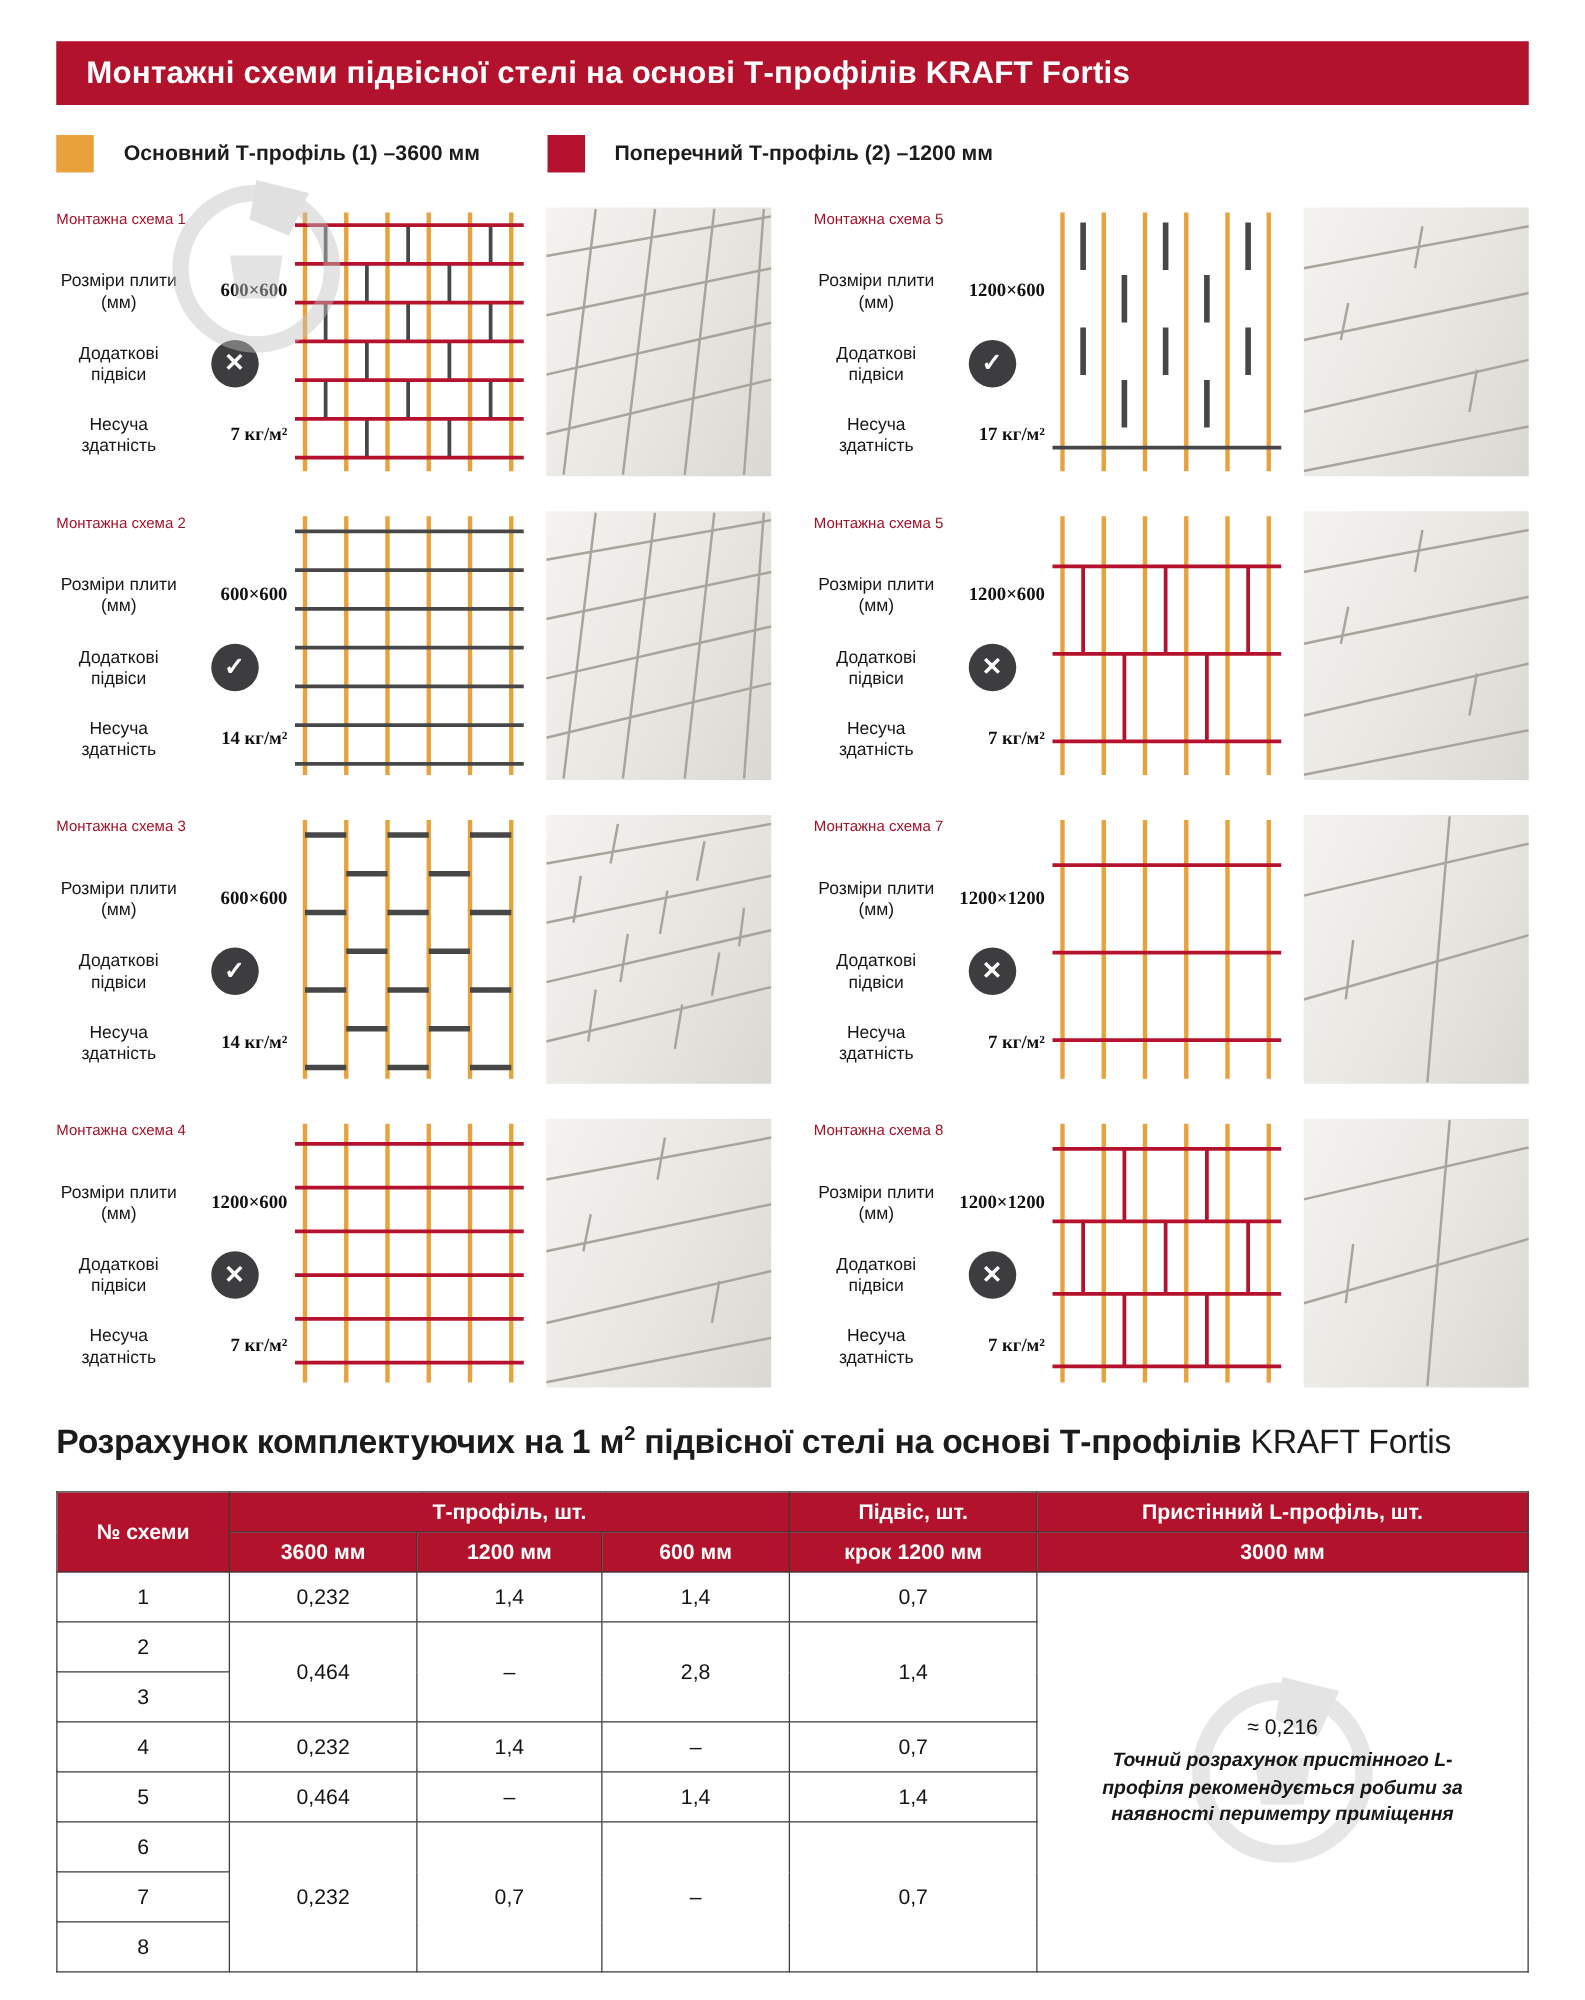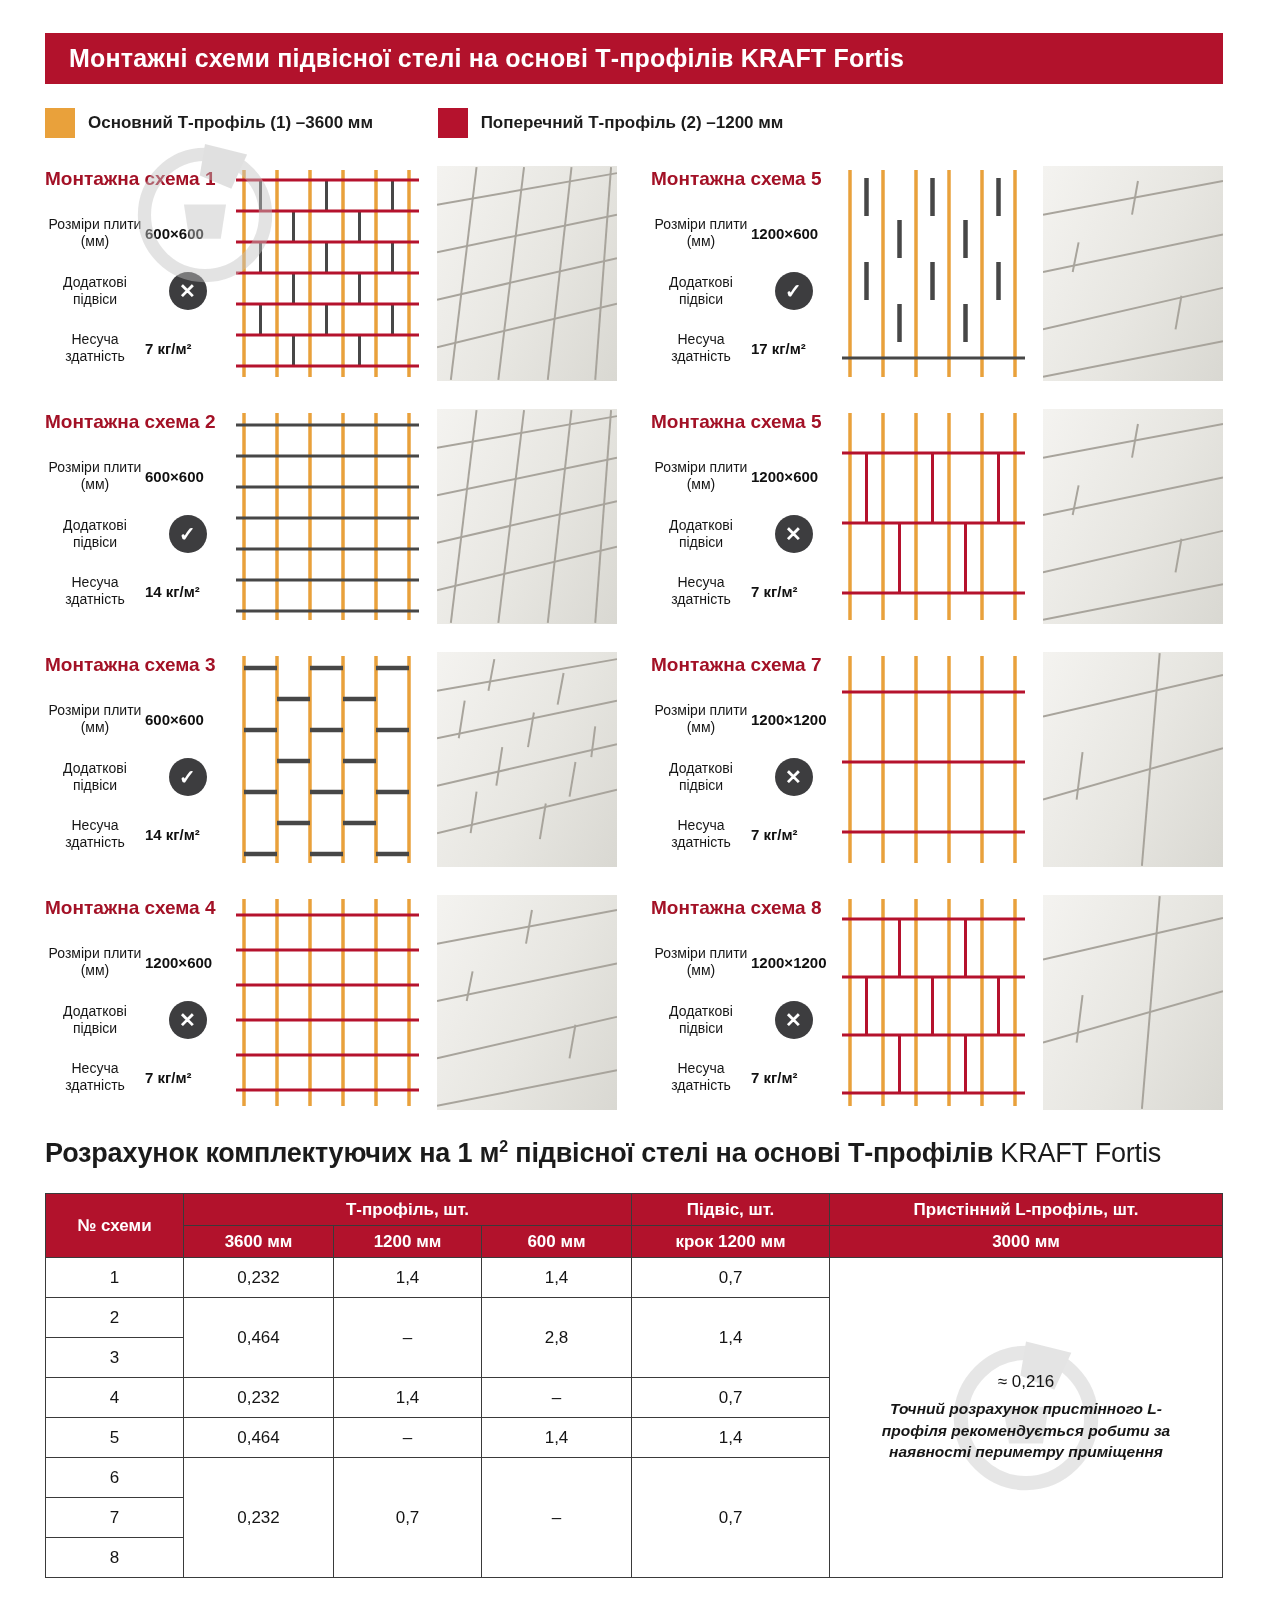--- a/index.html
+++ b/index.html
@@ -21,50 +21,50 @@
     background:var(--brand-red);
     color:#fff;
     font-size:25px;
     font-weight:bold;
     padding:11px 24px;
     letter-spacing:.2px;
   }
 
   
   .legend{display:flex;margin-top:24px;}
-  .legend-item{display:flex;align-items:center;gap:13px;width:33.33%;}
+  .legend-item{display:flex;align-items:center;gap:24px;width:33.33%;}
   .legend-swatch{width:30px;height:30px;flex:0 0 30px;}
   .legend-label{font-size:17px;font-weight:bold;color:#1c1c1c;white-space:nowrap;}
 
   
   #schemes-grid{
     display:grid;
     grid-template-columns:1fr 1fr;
     column-gap:34px;
     row-gap:28px;
     margin-top:28px;
   }
   .scheme{
     display:grid;
     grid-template-columns:185px 195px 192px;
     grid-template-rows:32px 183px;
   }
   .scheme-title{
     grid-column:1;grid-row:1;
-    font-size:19px;font-weight:bold;color:var(--title-red);
+    font-size:12px;font-weight:normal;color:var(--title-red);
     white-space:nowrap;padding-top:2px;
   }
   .scheme-info{
     grid-column:1;grid-row:2;
     display:flex;flex-direction:column;justify-content:space-between;
     padding:10px 0 8px 0;
   }
   .info-row{display:flex;align-items:center;min-height:50px;}
   .info-label{width:100px;font-size:14px;color:#161616;text-align:center;line-height:1.18;}
-  .info-value{flex:1;text-align:left;font-size:15px;font-weight:bold;color:#101010;}
+  .info-value{flex:1;text-align:right;font-size:15px;font-weight:bold;color:#101010;font-family:Liberation Serif, serif;}
   .hanger-icon{
     width:38px;height:38px;border-radius:50%;
     background:#3d3d3f;color:#fff;
     display:flex;align-items:center;justify-content:center;
     font-size:20px;font-weight:bold;margin:0 auto;
   }
   svg.diagram{grid-column:2;grid-row:1/3;width:195px;height:215px;display:block;}
   .photo{
     grid-column:3;grid-row:1/3;
     margin-left:12px;width:180px;height:215px;

